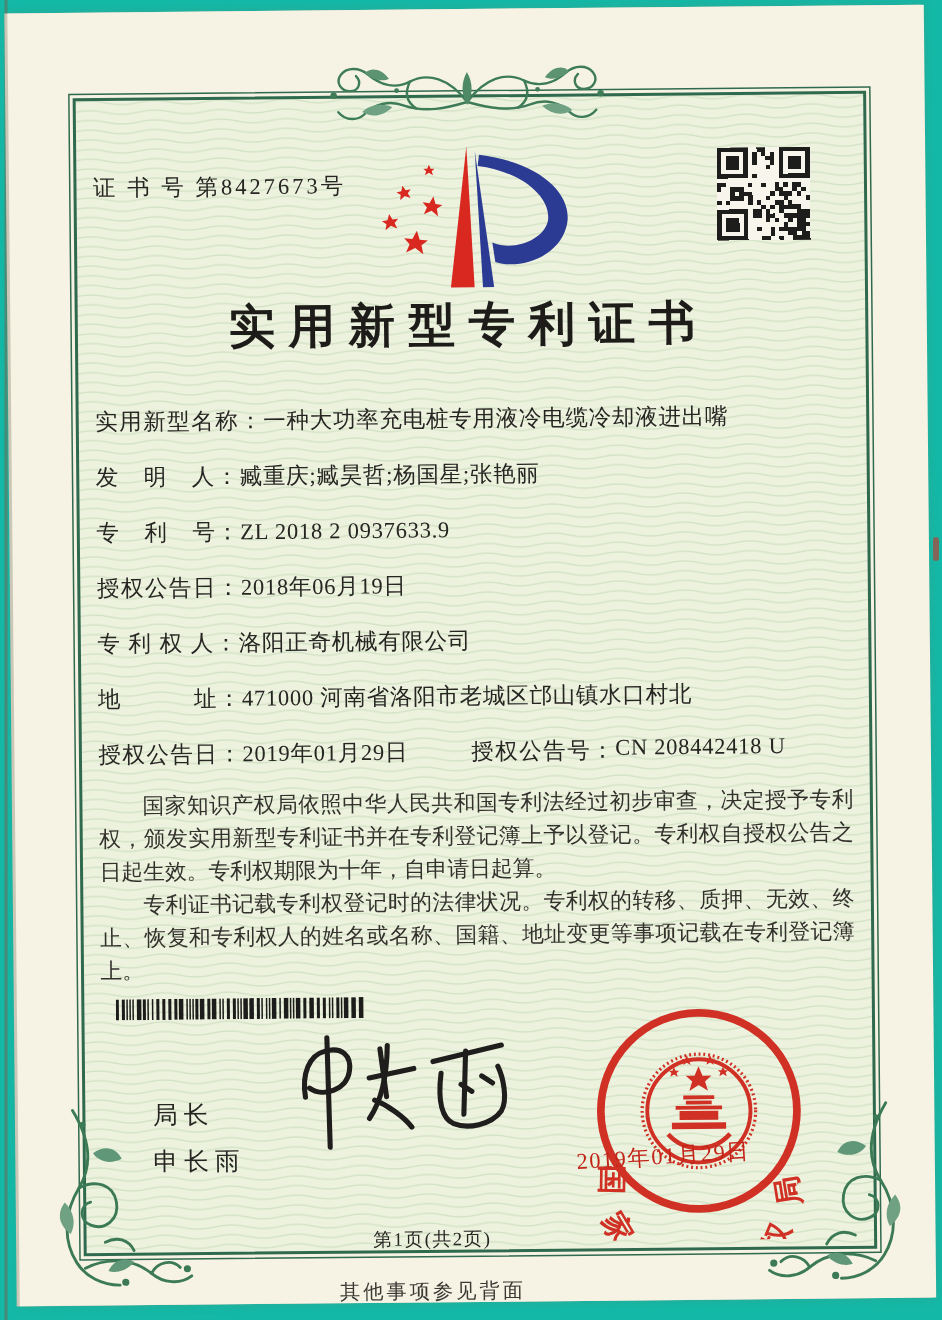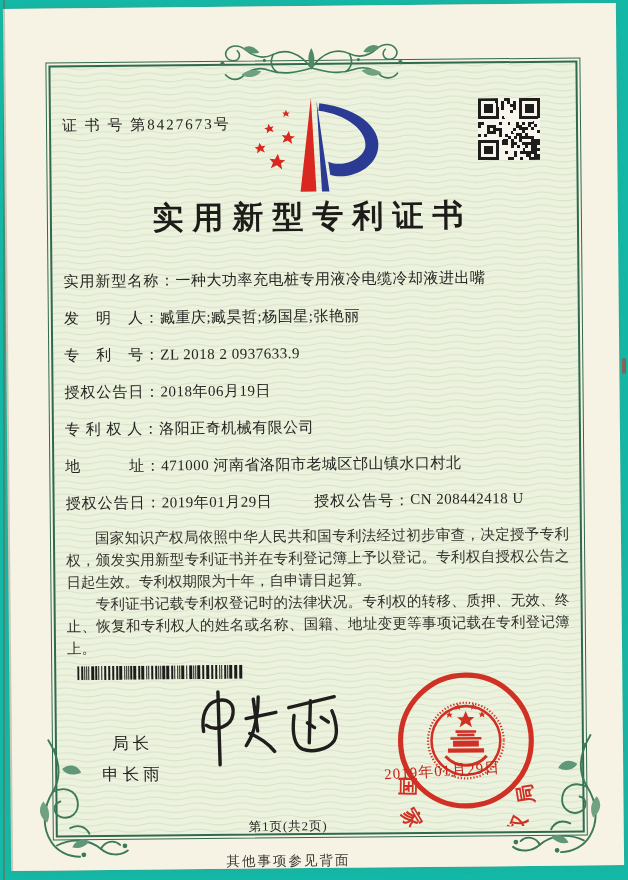--- a/index.html
+++ b/index.html
@@ -40,21 +40,21 @@
   .fields{position:absolute;left:56px;right:46px;top:264px;font-size:15px;}
   .row{display:flex;align-items:baseline;height:37px;white-space:pre;}
   .row .lbl{letter-spacing:1px;}
   .row .val{letter-spacing:.5px;}
   .row .pair2{margin-left:42px;display:inline-flex;}
   .paras{position:absolute;left:56px;right:52px;top:519px;font-size:14.5px;
     line-height:22px;text-align:justify;color:#33312c;}
   .paras p{text-indent:2em;}
   .barcode{position:absolute;left:66px;top:658px;width:168px;height:14px;}
   .barcode svg{width:100%;height:100%;}
-  .signer{position:absolute;left:90px;top:720px;font-size:16.5px;line-height:31px;letter-spacing:4px;text-align:center;}
+  .signer{position:absolute;left:90px;top:720px;font-size:16.5px;line-height:31px;letter-spacing:4px;}
   .signature{position:absolute;left:172px;top:678px;width:180px;height:100px;transform:rotate(-2deg);}
   .seal{position:absolute;left:368px;top:650px;width:172px;height:172px;opacity:.93;}
   .seal-date{position:absolute;left:372px;top:757px;font-size:15px;color:#c22418;
     letter-spacing:1px;transform:rotate(-3deg);white-space:nowrap;}
   .page-no{position:absolute;left:110px;right:170px;top:812px;text-align:center;font-size:12.5px;letter-spacing:1px;}
   .back-note{position:absolute;left:110px;right:170px;top:846px;text-align:center;font-size:13.5px;letter-spacing:2px;color:#3a3833;}
 </style>
 </head>
 <body>
 

